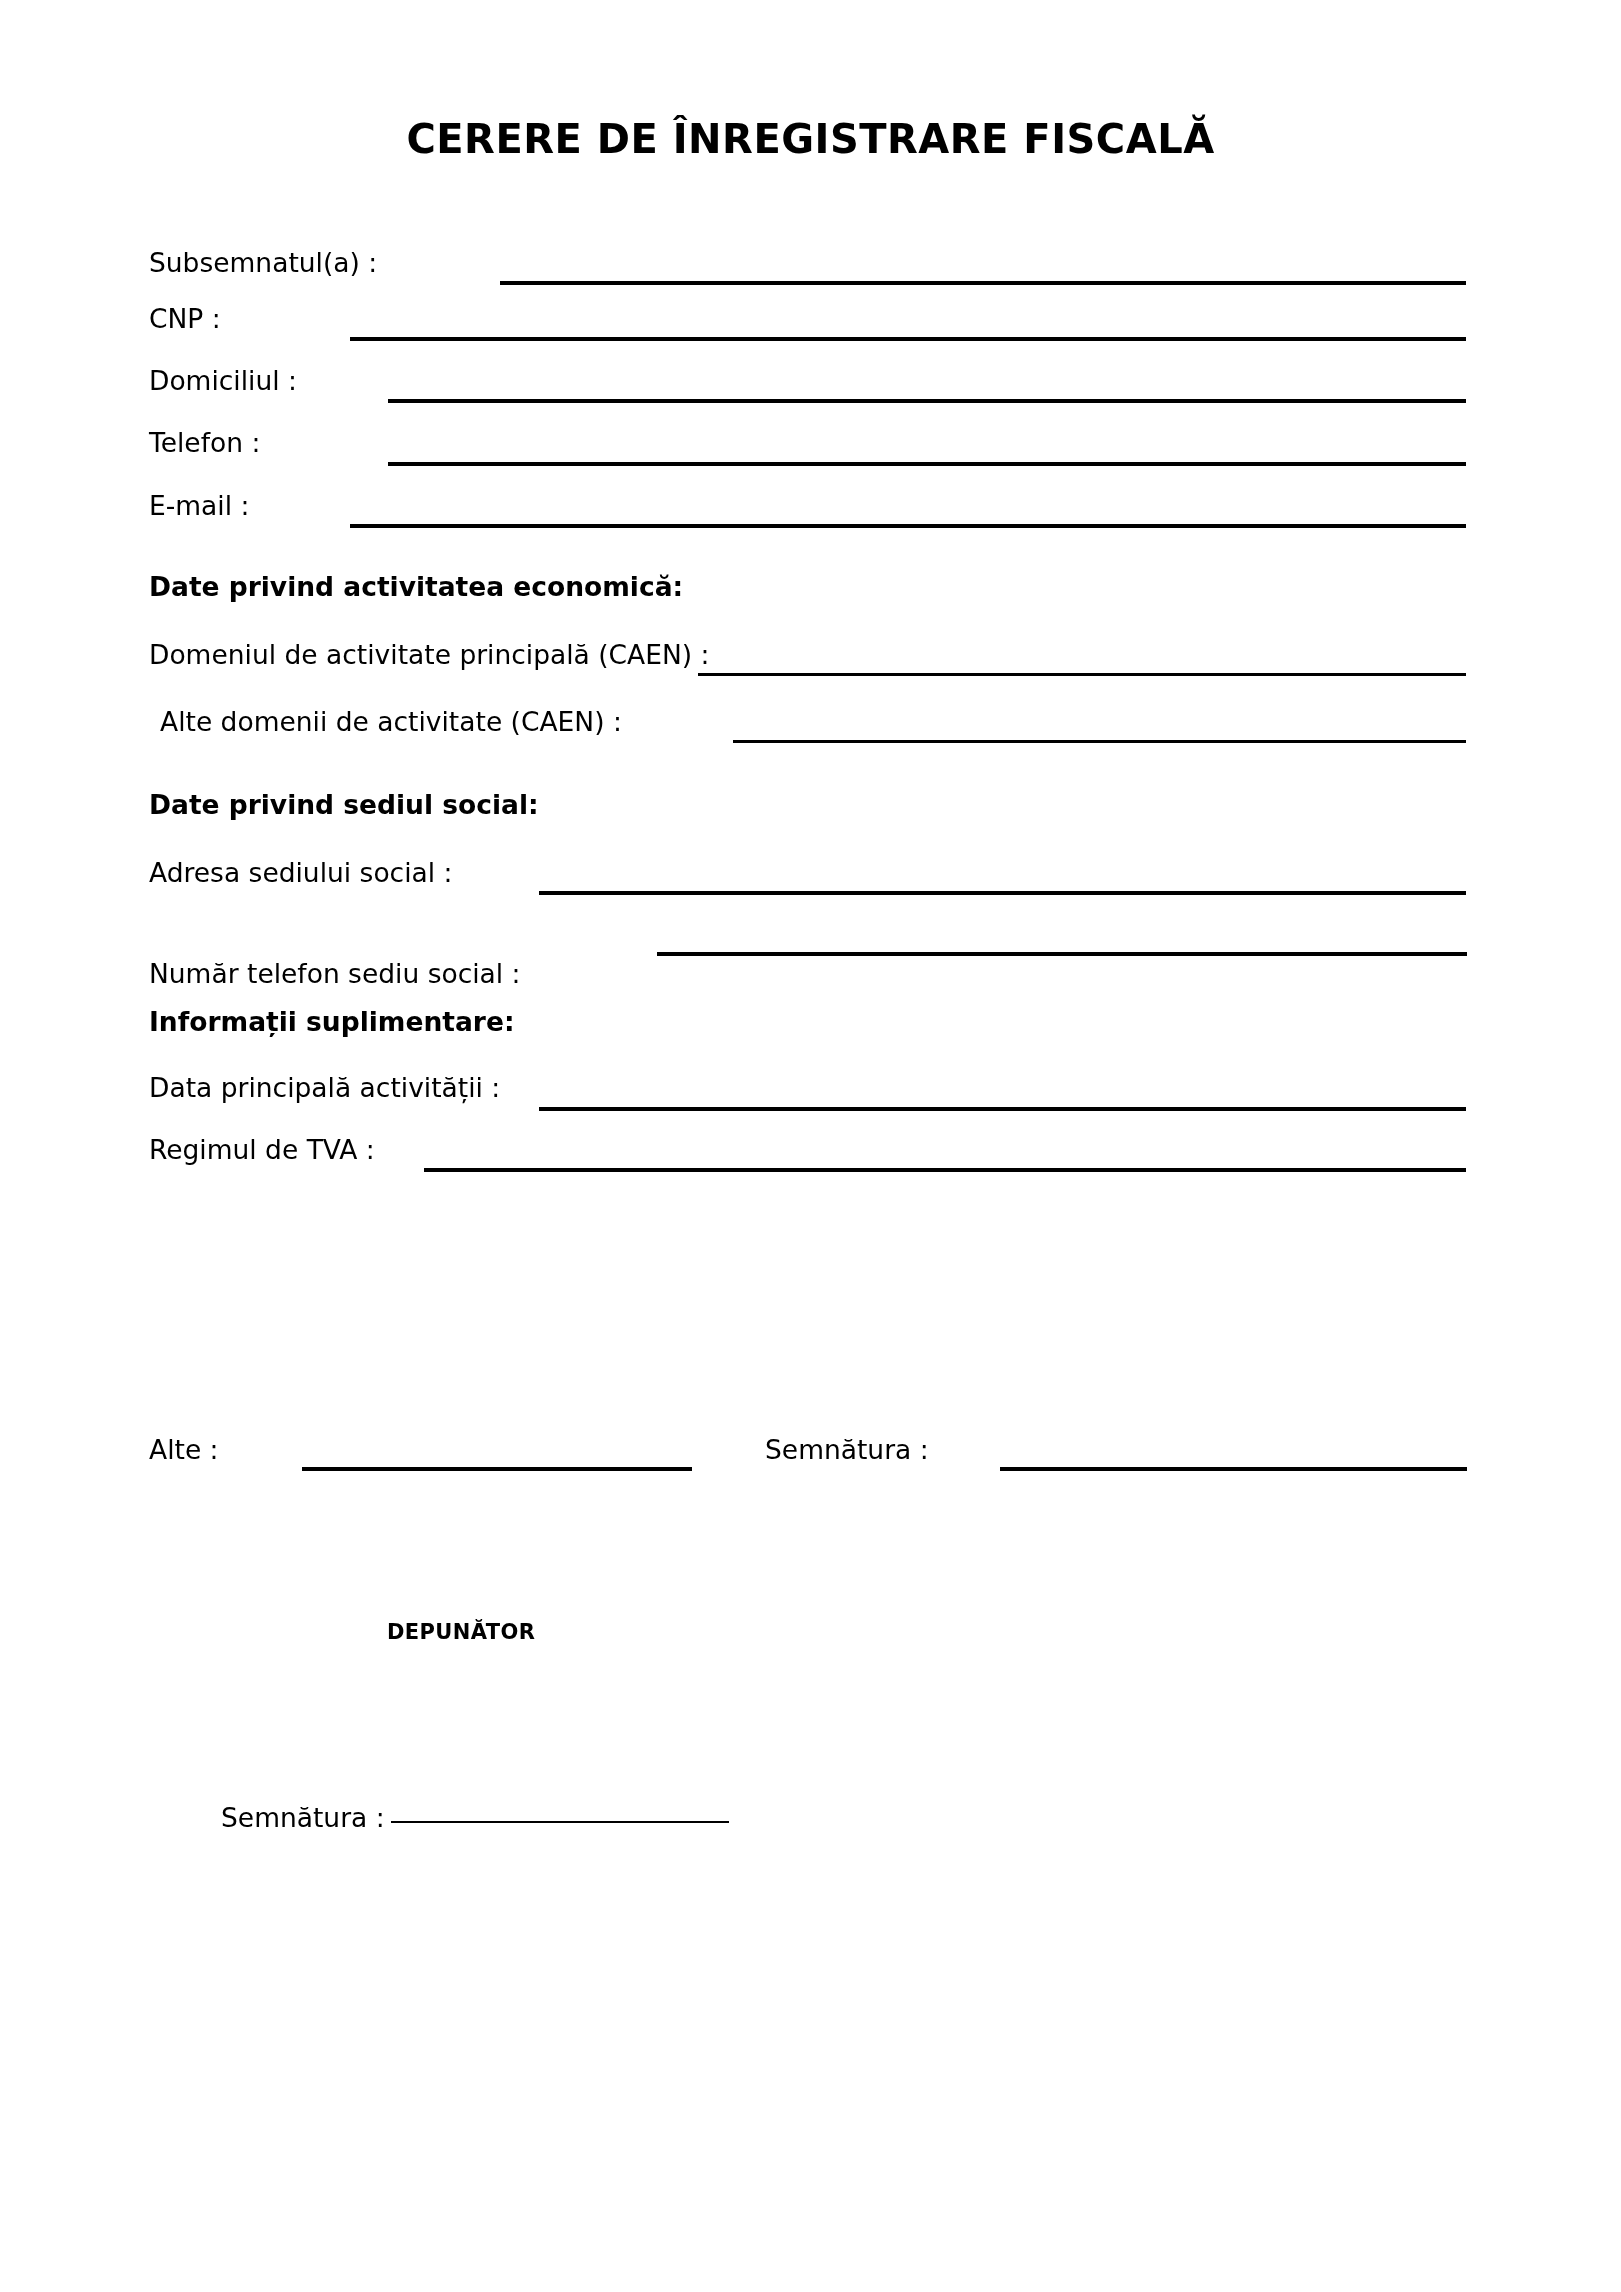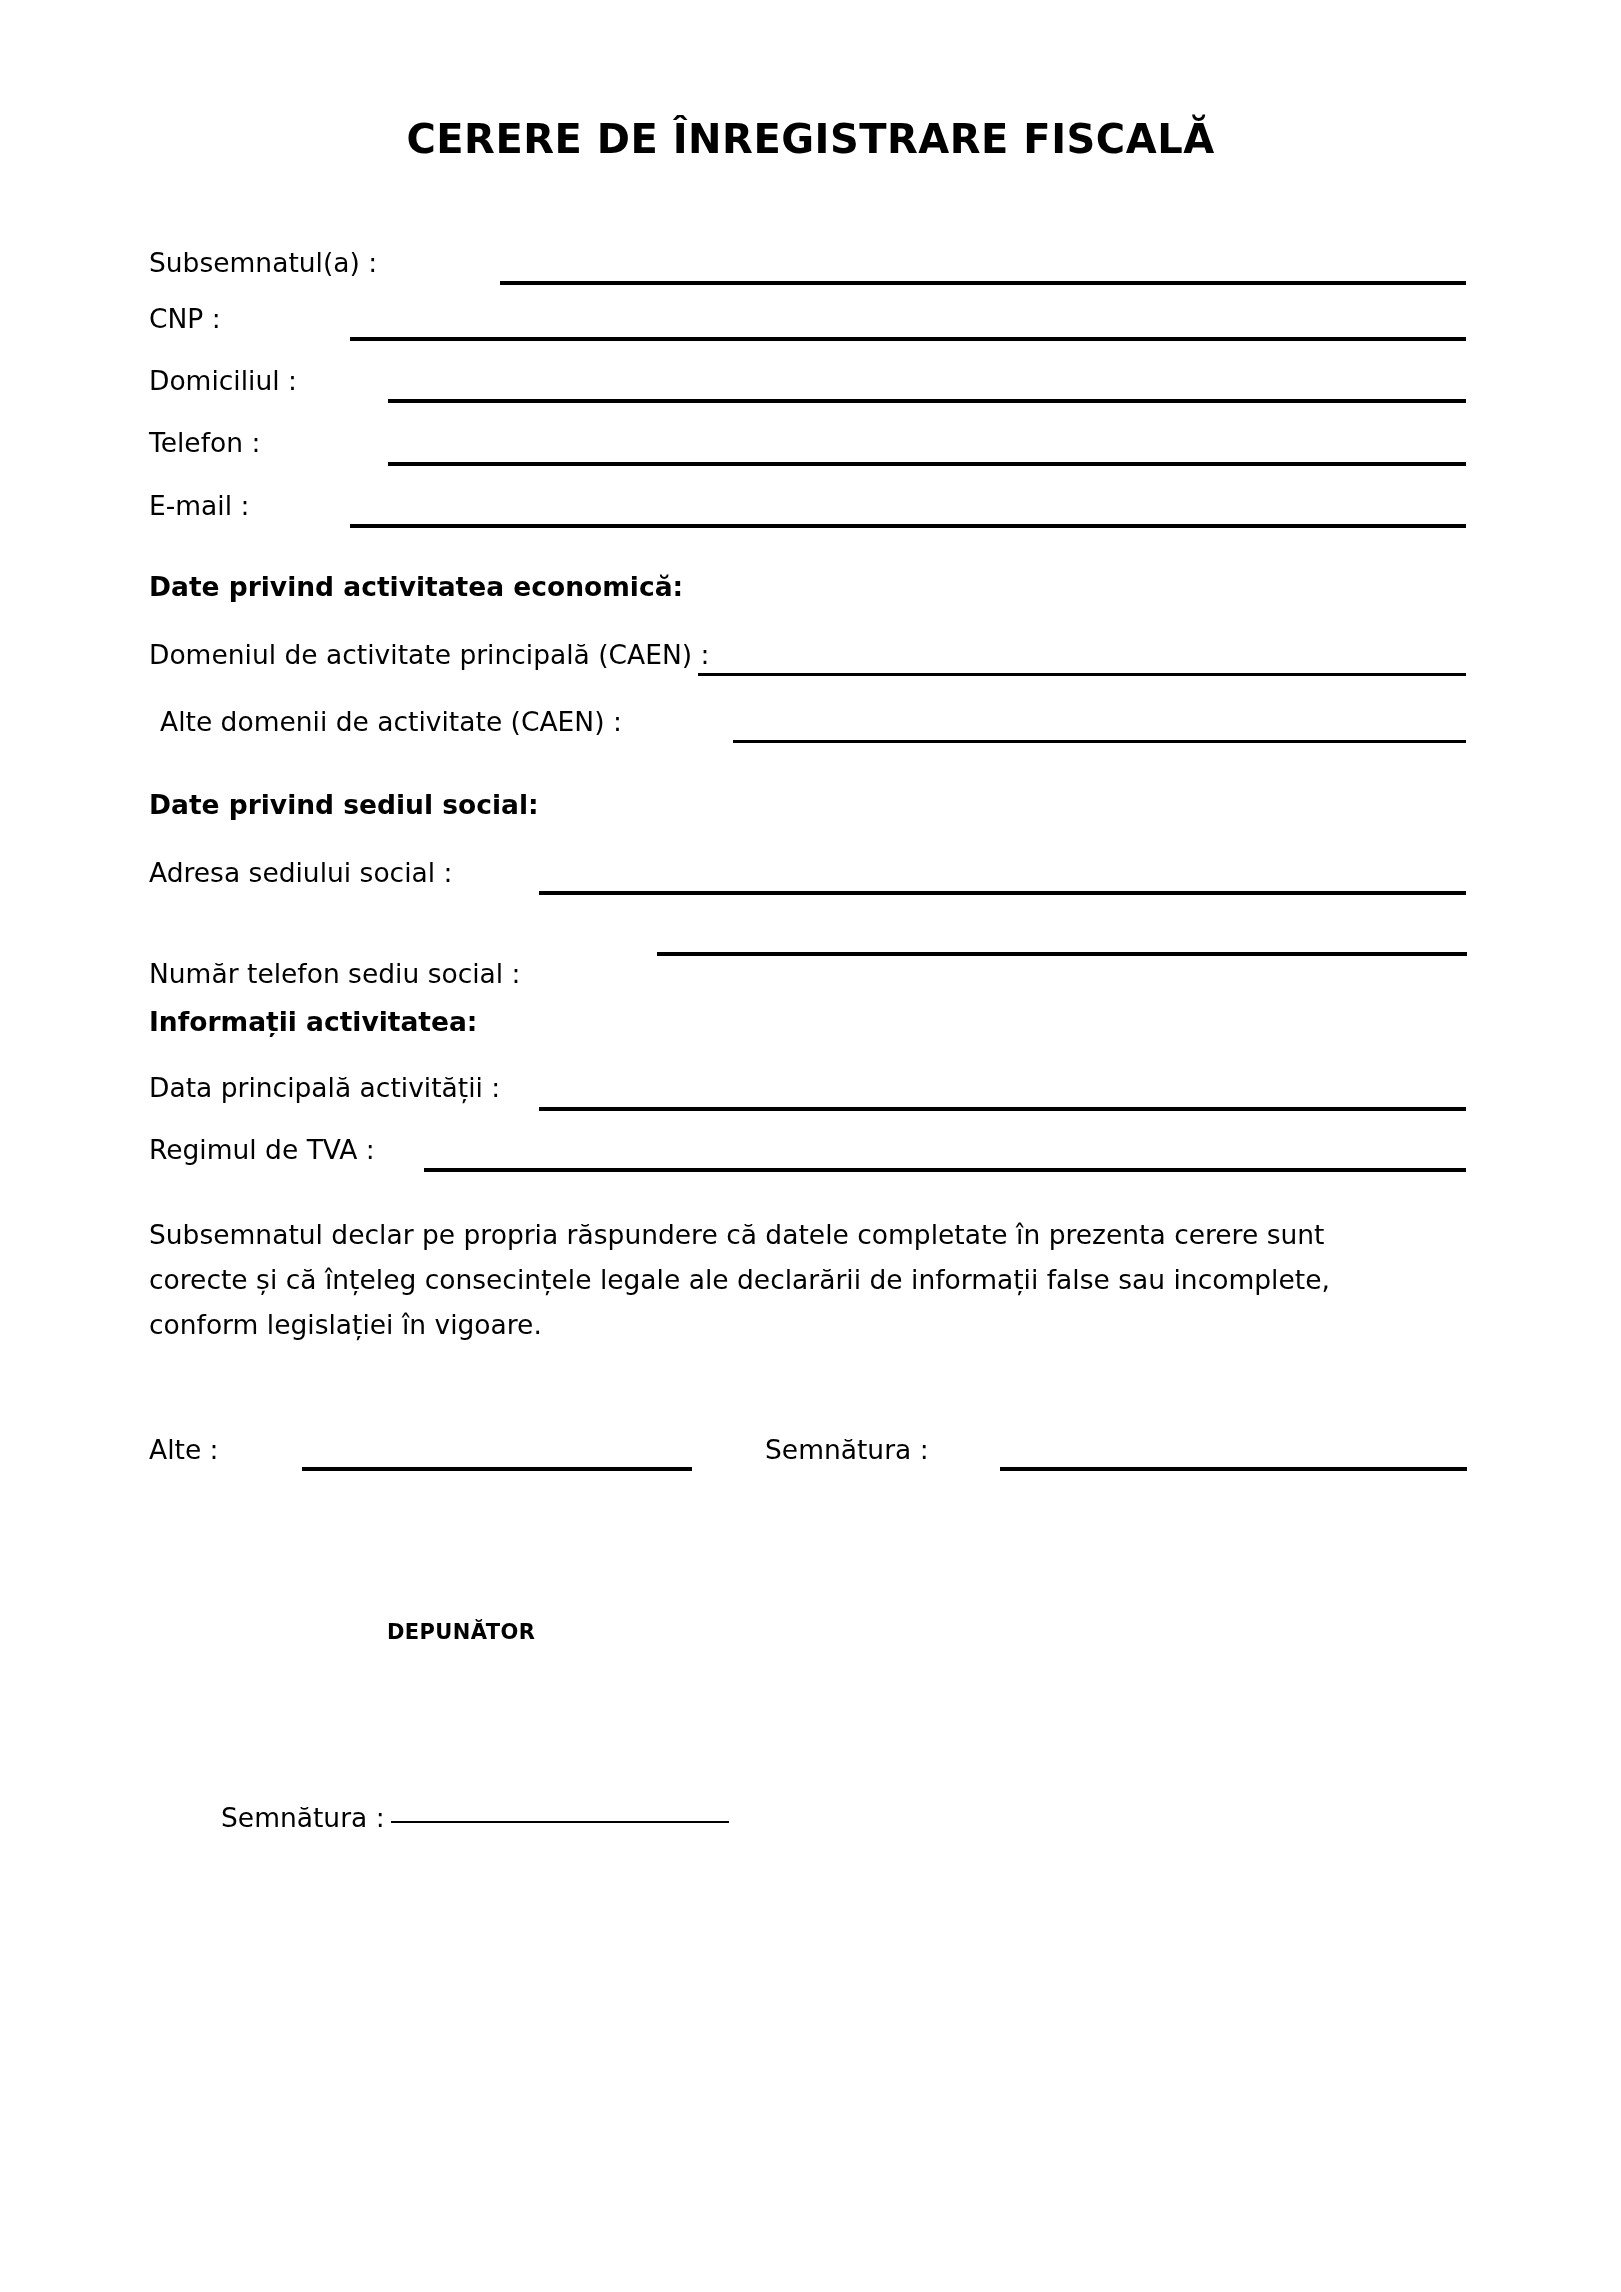--- a/index.html
+++ b/index.html
@@ -157,33 +157,32 @@
   <div class="field-row" style="top:853px;">
     <span class="field-label">Adresa sediului social :</span>
   </div>
   <div class="rule" style="left:539px; top:891px; width:927px;"></div>
 
   <div class="field-row" style="top:913px;margin-top:41px;">
     <span class="field-label">Număr telefon sediu social :</span>
   </div>
   <div class="rule" style="left:657px; top:952px; width:810px;"></div>
 
-  <div class="section-heading" style="top:1006px;">Informații activitatea:</div>
+  <div class="section-heading" style="top:1006px;">Informații suplimentare:</div>
 
   <div class="field-row" style="top:1068px;">
     <span class="field-label">Data principală activității :</span>
   </div>
   <div class="rule" style="left:539px; top:1107px; width:927px;"></div>
 
   <div class="field-row" style="top:1130px;">
     <span class="field-label">Regimul de TVA :</span>
   </div>
   <div class="rule" style="left:424px; top:1168px; width:1042px;"></div>
 
-  <div class="declaration">Subsemnatul declar pe propria răspundere că datele completate în prezenta cerere sunt corecte și că înțeleg consecințele legale ale declarării de informații false sau incomplete, conform legislației în vigoare.</div>
 
   <div class="sig-row-label" style="left:149px; top:1434px;">Alte :</div>
   <div class="rule" style="left:302px; top:1467px; width:390px;"></div>
 
   <div class="sig-row-label" style="left:765px; top:1434px;">Semnătura :</div>
   <div class="rule" style="left:1000px; top:1467px; width:467px;"></div>
 
   <div class="depunator">DEPUNĂTOR</div>
 
   <div class="final-sig">

